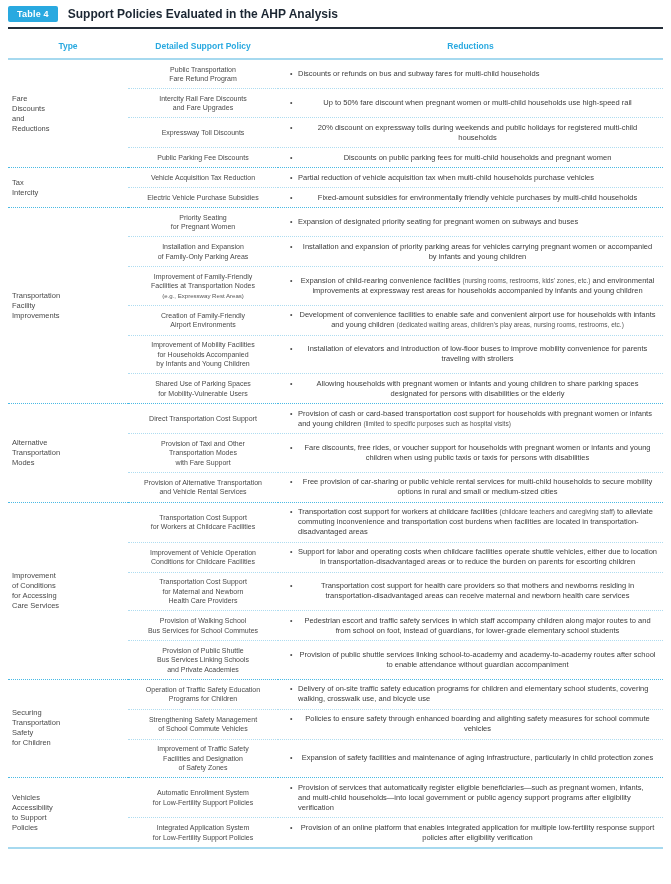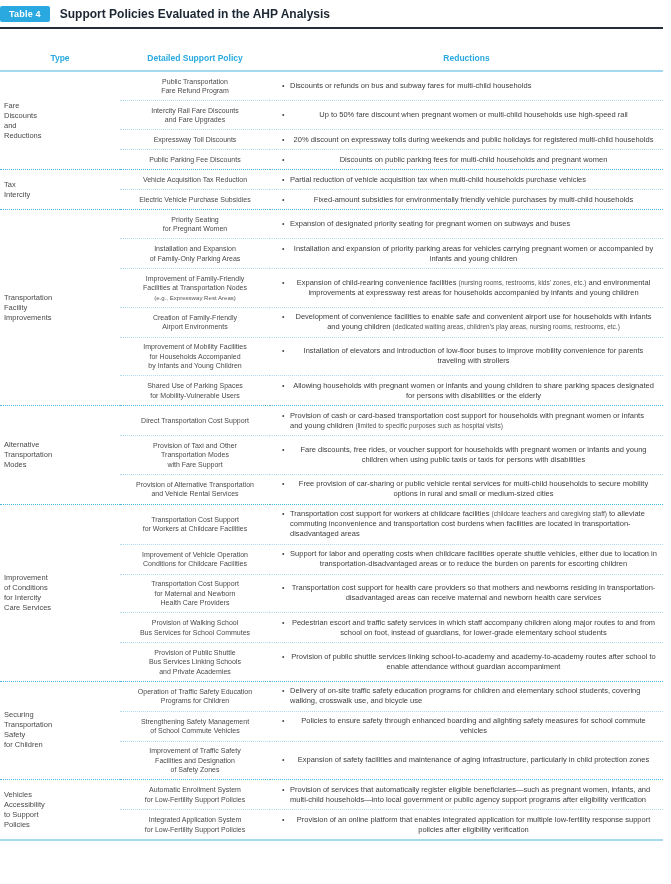--- a/index.html
+++ b/index.html
@@ -1,34 +1,34 @@
 <!DOCTYPE html>
 <html><head>
 <meta charset="utf-8">
 <style>
   html,body{margin:0;padding:0;background:#ffffff;}
   .page{
     width:671px;height:884px;box-sizing:border-box;
-    padding:6px 8px 0 0;
+    padding:6px 8px 0 8px;
     font-family:"Liberation Sans","DejaVu Sans",sans-serif;
     color:var(--text,#3d3d3d);
     background:#ffffff;
     overflow:hidden;
   }
   .titlebar{display:flex;align-items:center;gap:10px;padding-bottom:5px;}
   .badge{
     background:var(--accent,#29a9e0);color:#ffffff;
     font-size:9px;font-weight:bold;
     padding:3px 9px;border-radius:2px;letter-spacing:.2px;
   }
   .doc-title{font-size:12px;font-weight:bold;color:#1c2733;}
   .title-rule{height:0;border-top:2px solid var(--title-rule,#242d38);}
   table.policy-table{
     width:100%;border-collapse:collapse;table-layout:fixed;
-    margin-top:16px;
+    margin-top:4px;
   }
   col.c-type{width:120px;}
   col.c-policy{width:150px;}
   thead th{
     color:var(--accent,#29a9e0);
     font-size:8.5px;font-weight:bold;
     text-align:center;vertical-align:middle;
     padding:8px 2px 7px 2px;
     border-bottom:2px solid var(--header-rule,#a6d9ef);
   }
@@ -198,21 +198,21 @@
         <tr class="rowdiv">
           <td class="policy-cell">Provision of Alternative Transportation
 and Vehicle Rental Services</td>
           <td class="desc-cell">
             <div class="desc-text"><span class="bullet">•</span>Free provision of car-sharing or public vehicle rental services for multi-child households to secure mobility options in rural and small or medium-sized cities</div>
           </td>
         </tr>
         <tr class="section-start">
           <td class="type-cell" rowspan="5">Improvement
 of Conditions
-for Intercity
+for Accessing
 Care Services</td>
           <td class="policy-cell">Transportation Cost Support
 for Workers at Childcare Facilities</td>
           <td class="desc-cell">
             <div class="desc-text"><span class="bullet">•</span>Transportation cost support for workers at childcare facilities <span class="fine">(childcare teachers and caregiving staff)</span> to alleviate commuting inconvenience and transportation cost burdens when facilities are located in transportation-disadvantaged areas</div>
           </td>
         </tr>
         <tr class="rowdiv">
           <td class="policy-cell">Improvement of Vehicle Operation
 Conditions for Childcare Facilities</td>

